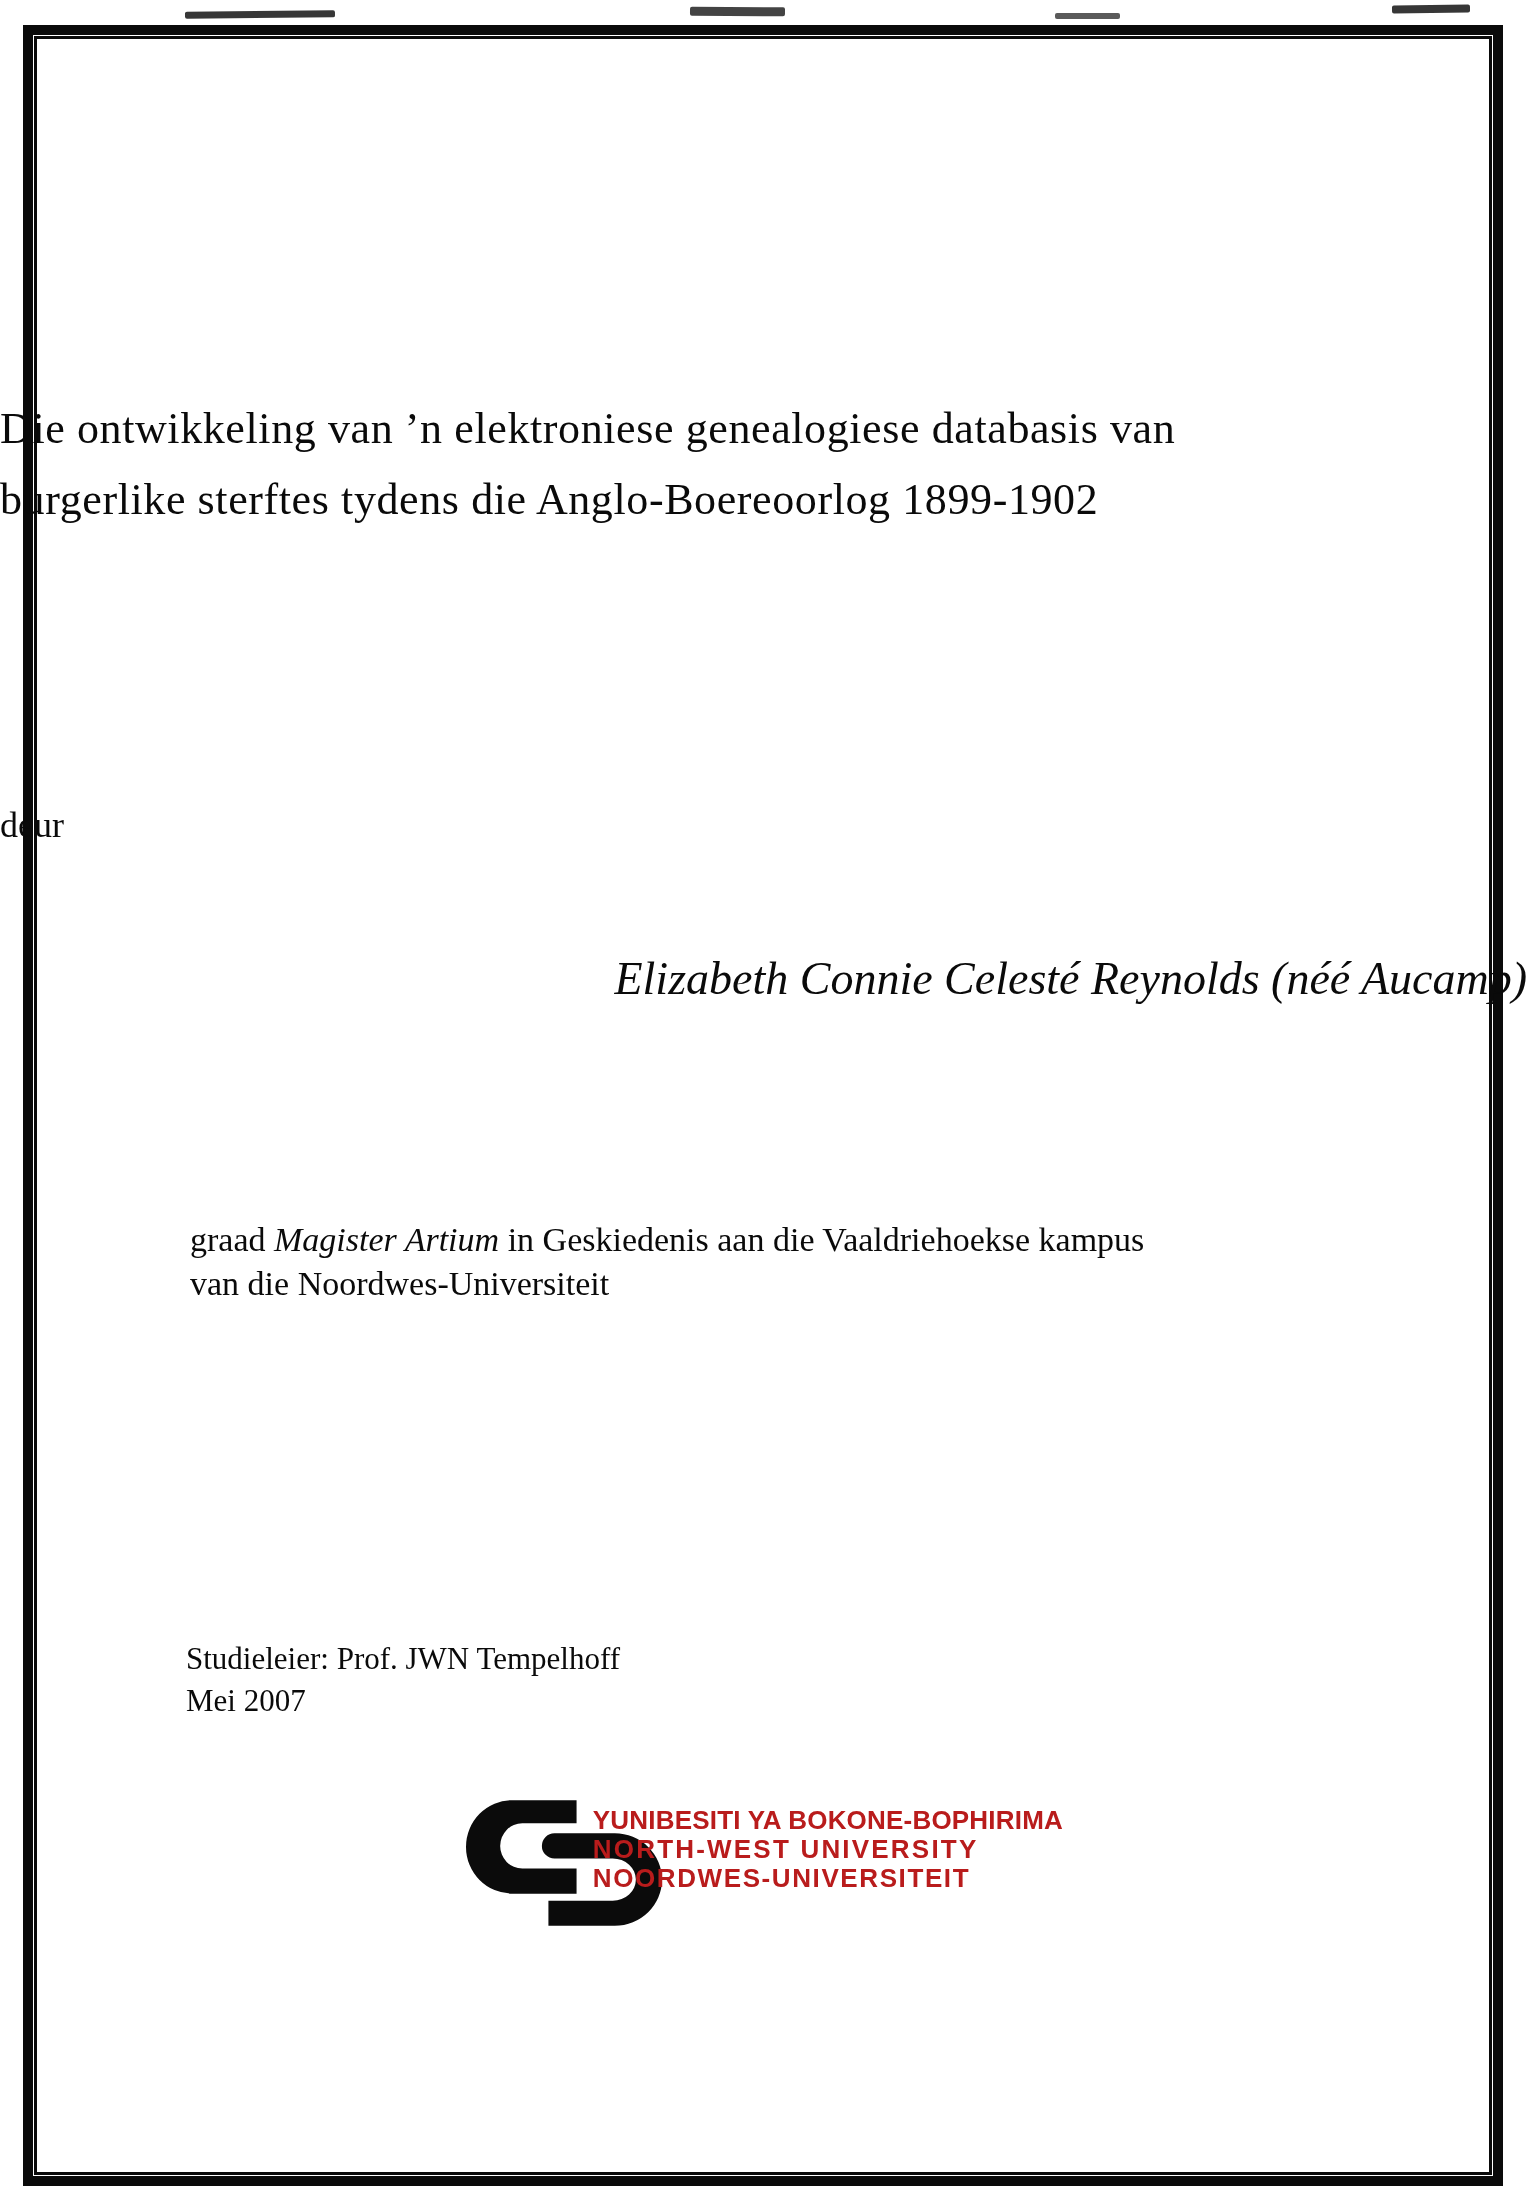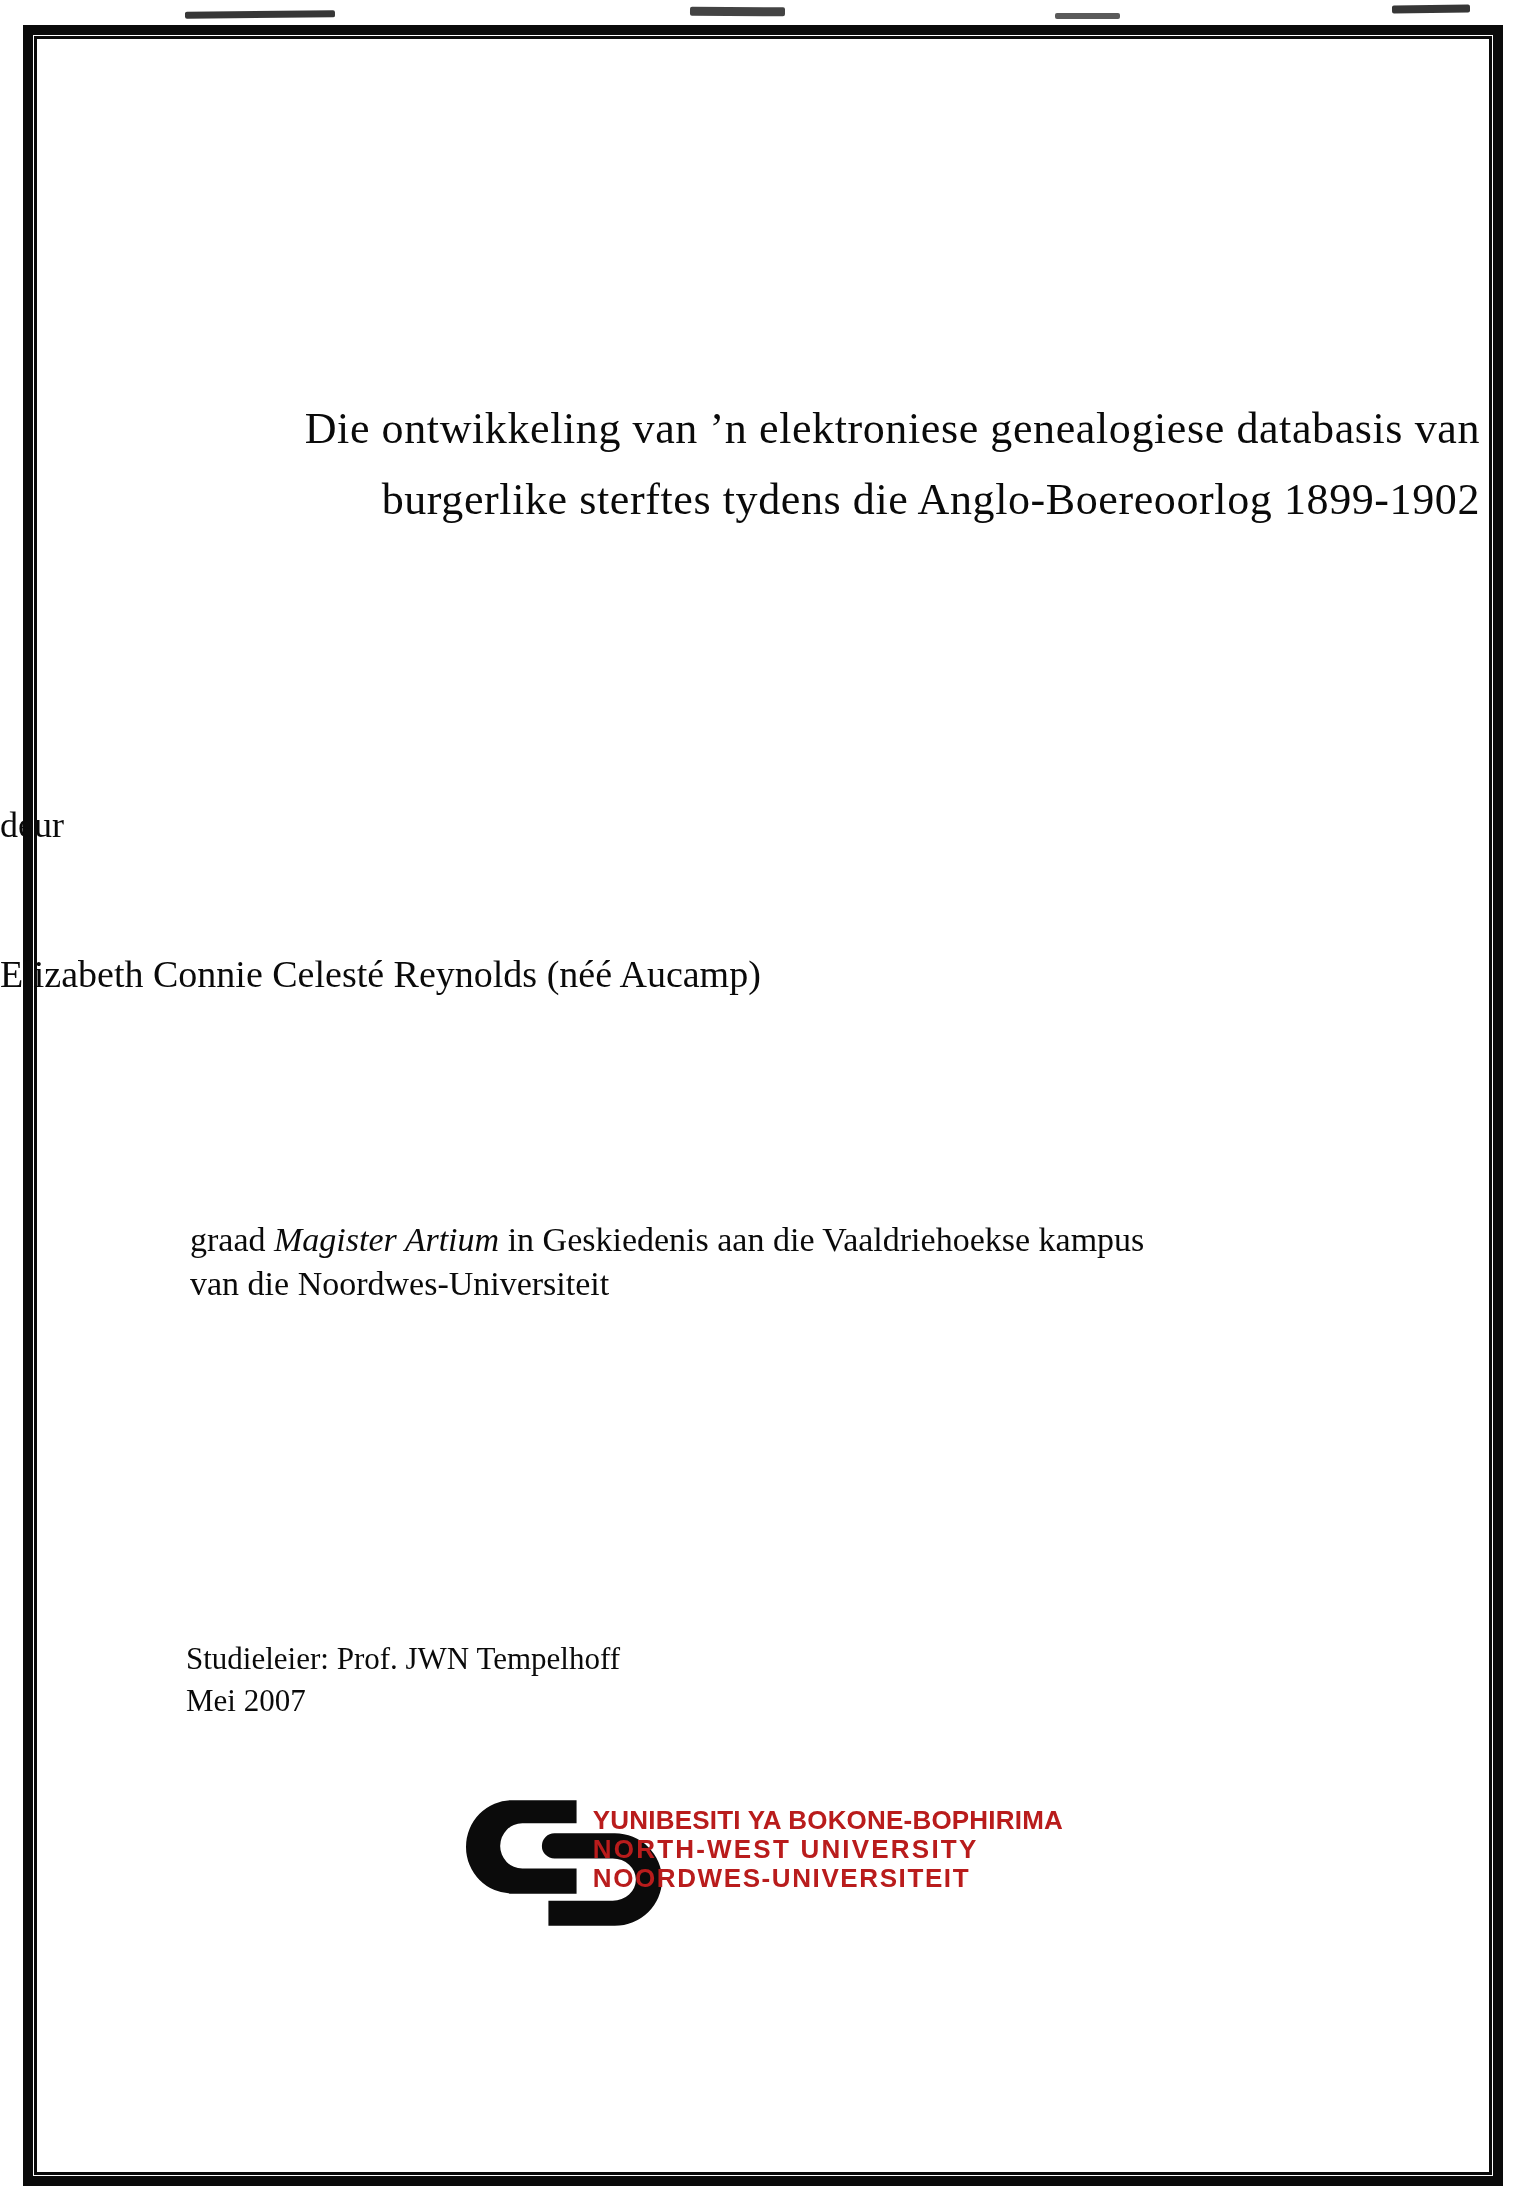--- a/index.html
+++ b/index.html
@@ -37,40 +37,41 @@
   }
   .a1 { top: 11px; left: 185px; width: 150px; height: 7px; transform: rotate(-0.5deg); opacity: .85; }
   .a2 { top: 7px;  left: 690px; width: 95px;  height: 9px; transform: rotate(0.4deg);  opacity: .8; }
   .a3 { top: 13px; left: 1055px; width: 65px; height: 6px; opacity: .7; }
   .a4 { top: 5px;  left: 1392px; width: 78px; height: 8px; transform: rotate(-0.6deg); opacity: .85; }
 
   .title-block {
     position: absolute;
     left: 0; top: 393px;
     width: 1480px;
-    text-align: right;
+    text-align: left;
     font-size: 44px;
     line-height: 71px;
     letter-spacing: 0.6px;
     white-space: nowrap;
   }
   .byline {
     position: absolute;
     left: 0; top: 804px;
     width: 1445px;
     text-align: left;
     font-size: 36px;
   }
   .author {
     position: absolute;
     left: 0; top: 952px;
     width: 1527px;
-    text-align: left;
-    font-size: 38px;
+    text-align: right;
+    font-size: 46px;
     white-space: nowrap;
+    font-style: italic;
   }
   .statement {
     position: absolute;
     left: 190px; top: 1218px;
     width: 1142px;
     font-size: 34px;
     line-height: 44px;
   }
   .statement .just {
     text-align: justify;

